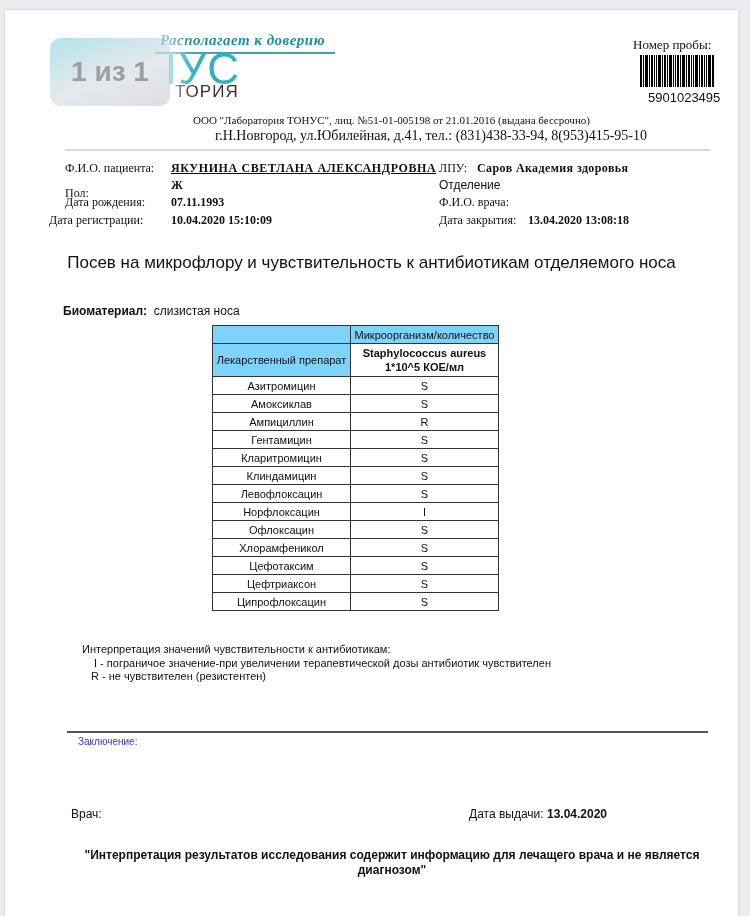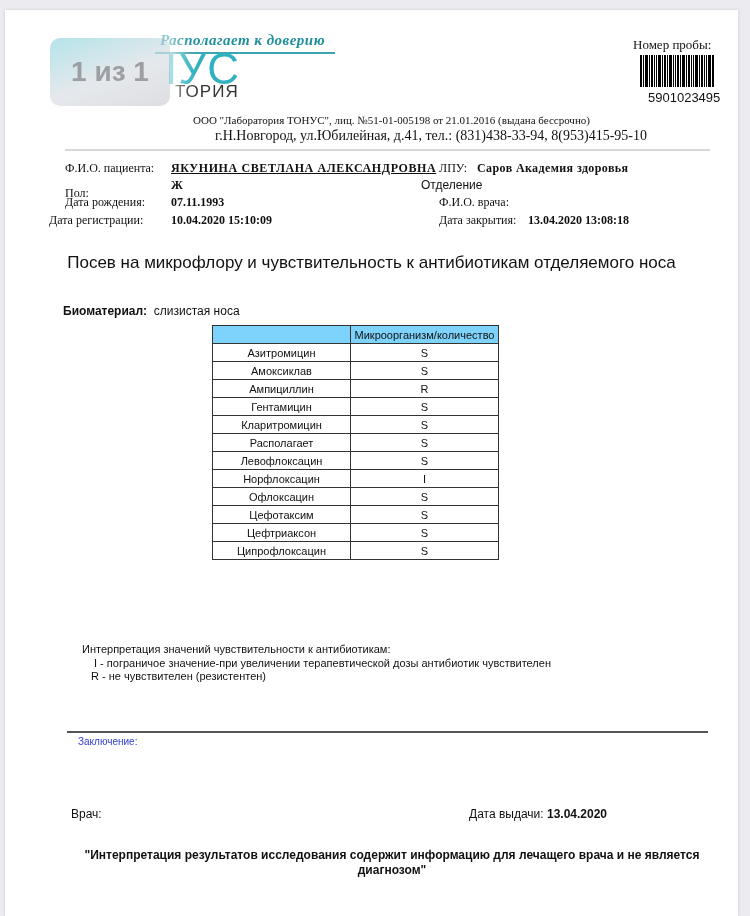--- a/index.html
+++ b/index.html
@@ -127,21 +127,21 @@
   <div class="abs info serif" style="left:166px;top:151px;font-weight:bold;letter-spacing:0.6px;text-decoration:underline;">ЯКУНИНА СВЕТЛАНА АЛЕКСАНДРОВНА</div>
   <div class="abs info serif" style="left:60px;top:176px;">Пол:</div>
   <div class="abs info serif" style="left:166px;top:168px;font-weight:bold;">Ж</div>
   <div class="abs info serif" style="left:60px;top:185px;">Дата рождения:</div>
   <div class="abs info serif" style="left:166px;top:185px;font-weight:bold;">07.11.1993</div>
   <div class="abs info serif" style="left:44px;top:203px;">Дата регистрации:</div>
   <div class="abs info serif" style="left:166px;top:203px;font-weight:bold;">10.04.2020 15:10:09</div>
 
   <div class="abs info serif" style="left:434px;top:151px;">ЛПУ:</div>
   <div class="abs info serif" style="left:472px;top:151px;font-weight:bold;letter-spacing:0.4px;">Саров Академия здоровья</div>
-  <div class="abs info" style="left:416px;top:168px;">Отделение</div>
+  <div class="abs info" style="left:434px;top:168px;">Отделение</div>
   <div class="abs info serif" style="left:434px;top:185px;">Ф.И.О. врача:</div>
   <div class="abs info serif" style="left:434px;top:203px;">Дата закрытия:</div>
   <div class="abs info serif" style="left:523px;top:203px;font-weight:bold;">13.04.2020 13:08:18</div>
 
   <div class="abs title">Посев на микрофлору и чувствительность к антибиотикам отделяемого носа</div>
 
   <div class="abs bio">
     <b>Биоматериал:</b>&nbsp;
     <span>слизистая носа</span>
   </div>
@@ -149,20 +149,27 @@
   <table class="res">
     <colgroup>
         <col class="c1">
         <col class="c2">
       </colgroup>
     <tbody>
         <tr>
       <td class="gray" rowspan="1"></td>
       <td class="gray">Микроорганизм/количество</td>
     </tr>
+    <tr style="height:33px;">
+      <td class="gray">Лекарственный препарат</td>
+      <td style="font-weight:bold;line-height:14px;">
+        <div>Staphylococcus aureus</div>
+        <div>1*10^5 КОЕ/мл</div>
+      </td>
+    </tr>
     </tbody>
       <tbody id="rows">
         <tr>
           <td>Азитромицин</td>
           <td>S</td>
         </tr>
         <tr>
           <td>Амоксиклав</td>
           <td>S</td>
         </tr>
@@ -172,33 +179,37 @@
         </tr>
         <tr>
           <td>Гентамицин</td>
           <td>S</td>
         </tr>
         <tr>
           <td>Кларитромицин</td>
           <td>S</td>
         </tr>
         <tr>
-          <td>Располагает</td>
+          <td>Клиндамицин</td>
           <td>S</td>
         </tr>
         <tr>
           <td>Левофлоксацин</td>
           <td>S</td>
         </tr>
         <tr>
           <td>Норфлоксацин</td>
           <td>I</td>
         </tr>
         <tr>
           <td>Офлоксацин</td>
+          <td>S</td>
+        </tr>
+        <tr>
+          <td>Хлорамфеникол</td>
           <td>S</td>
         </tr>
         <tr>
           <td>Цефотаксим</td>
           <td>S</td>
         </tr>
         <tr>
           <td>Цефтриаксон</td>
           <td>S</td>
         </tr>

